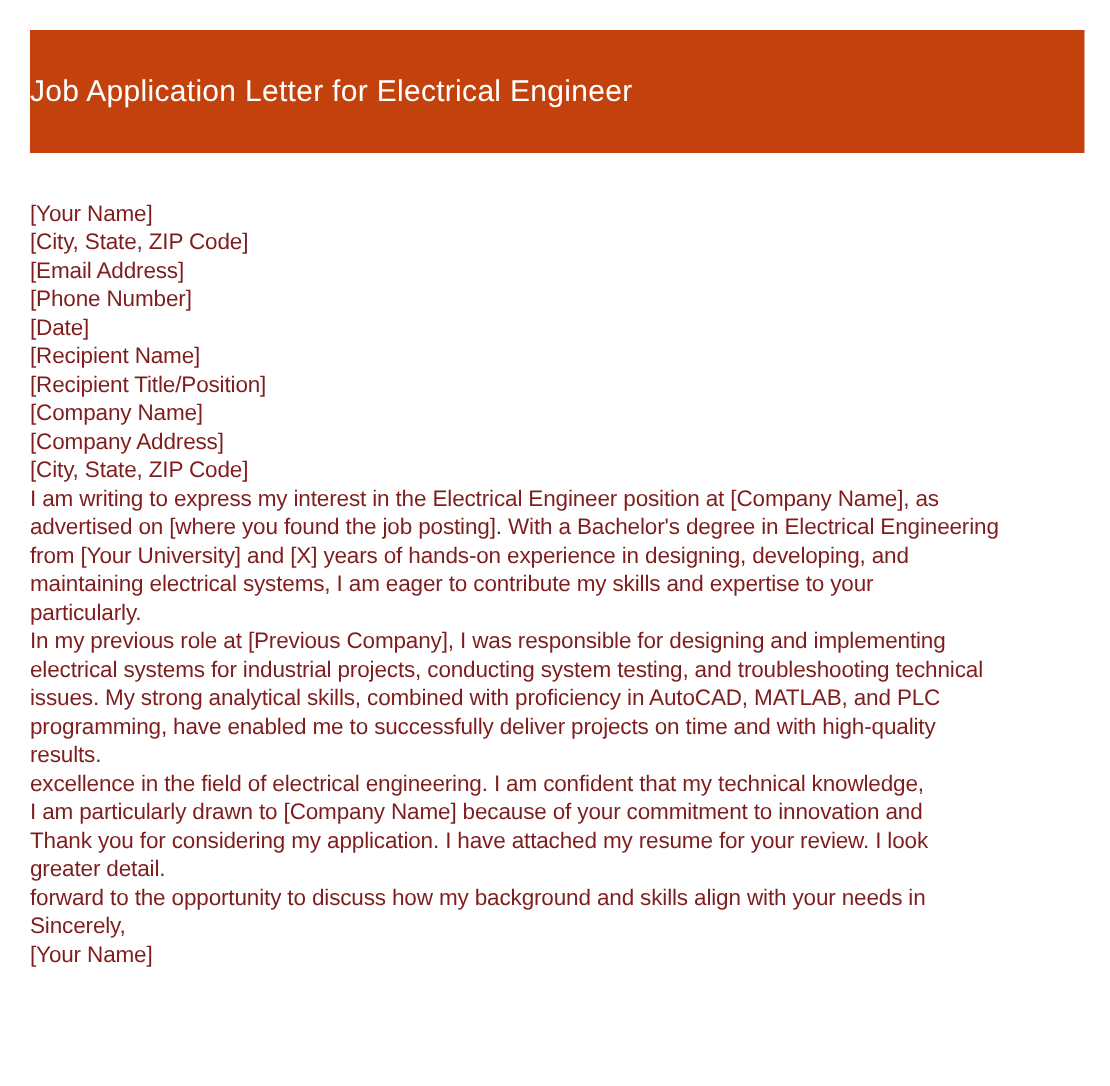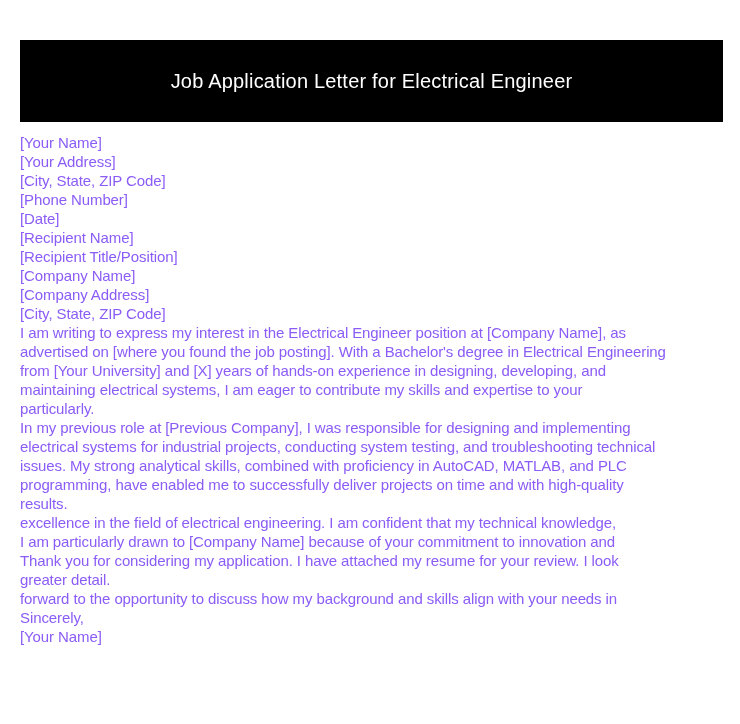--- a/index.html
+++ b/index.html
@@ -13,59 +13,58 @@
     position: relative;
     overflow: hidden;
     font-family: "Liberation Sans", sans-serif;
   }
   .header-bar {
     position: absolute;
     left: 20px;
     top: 20px;
     width: 703px;
     height: 82px;
-    background: #000000;
+    background: #c2410c;
     display: flex;
     align-items: center;
-    justify-content: center;
-    margin-top: 20px;
+    justify-content: flex-start;
   }
   .header-title {
     color: #ffffff;
     font-size: 20px;
     font-weight: 400;
     letter-spacing: 0.2px;
     white-space: nowrap;
   }
   .letter {
     position: absolute;
     left: 20px;
     top: 133px;
     width: 712px;
-    color: #8b5cf6;
+    color: #7f1d1d;
     font-size: 15px;
     line-height: 19px;
     letter-spacing: -0.1px;
     font-weight: 400;
   }
   .letter-line {
     white-space: nowrap;
   }
 </style>
 </head>
 <body>
 
 <div class="header-bar">
   <div class="header-title">Job Application Letter for Electrical Engineer</div>
 </div>
 
 <div class="letter">
   <div class="letter-line">[Your Name]</div>
-  <div class="letter-line">[Your Address]</div>
   <div class="letter-line">[City, State, ZIP Code]</div>
+  <div class="letter-line">[Email Address]</div>
   <div class="letter-line">[Phone Number]</div>
   <div class="letter-line">[Date]</div>
   <div class="letter-line">[Recipient Name]</div>
   <div class="letter-line">[Recipient Title/Position]</div>
   <div class="letter-line">[Company Name]</div>
   <div class="letter-line">[Company Address]</div>
   <div class="letter-line">[City, State, ZIP Code]</div>
   <div class="letter-line">I am writing to express my interest in the Electrical Engineer position at [Company Name], as</div>
   <div class="letter-line">advertised on [where you found the job posting]. With a Bachelor's degree in Electrical Engineering</div>
   <div class="letter-line">from [Your University] and [X] years of hands-on experience in designing, developing, and</div>

